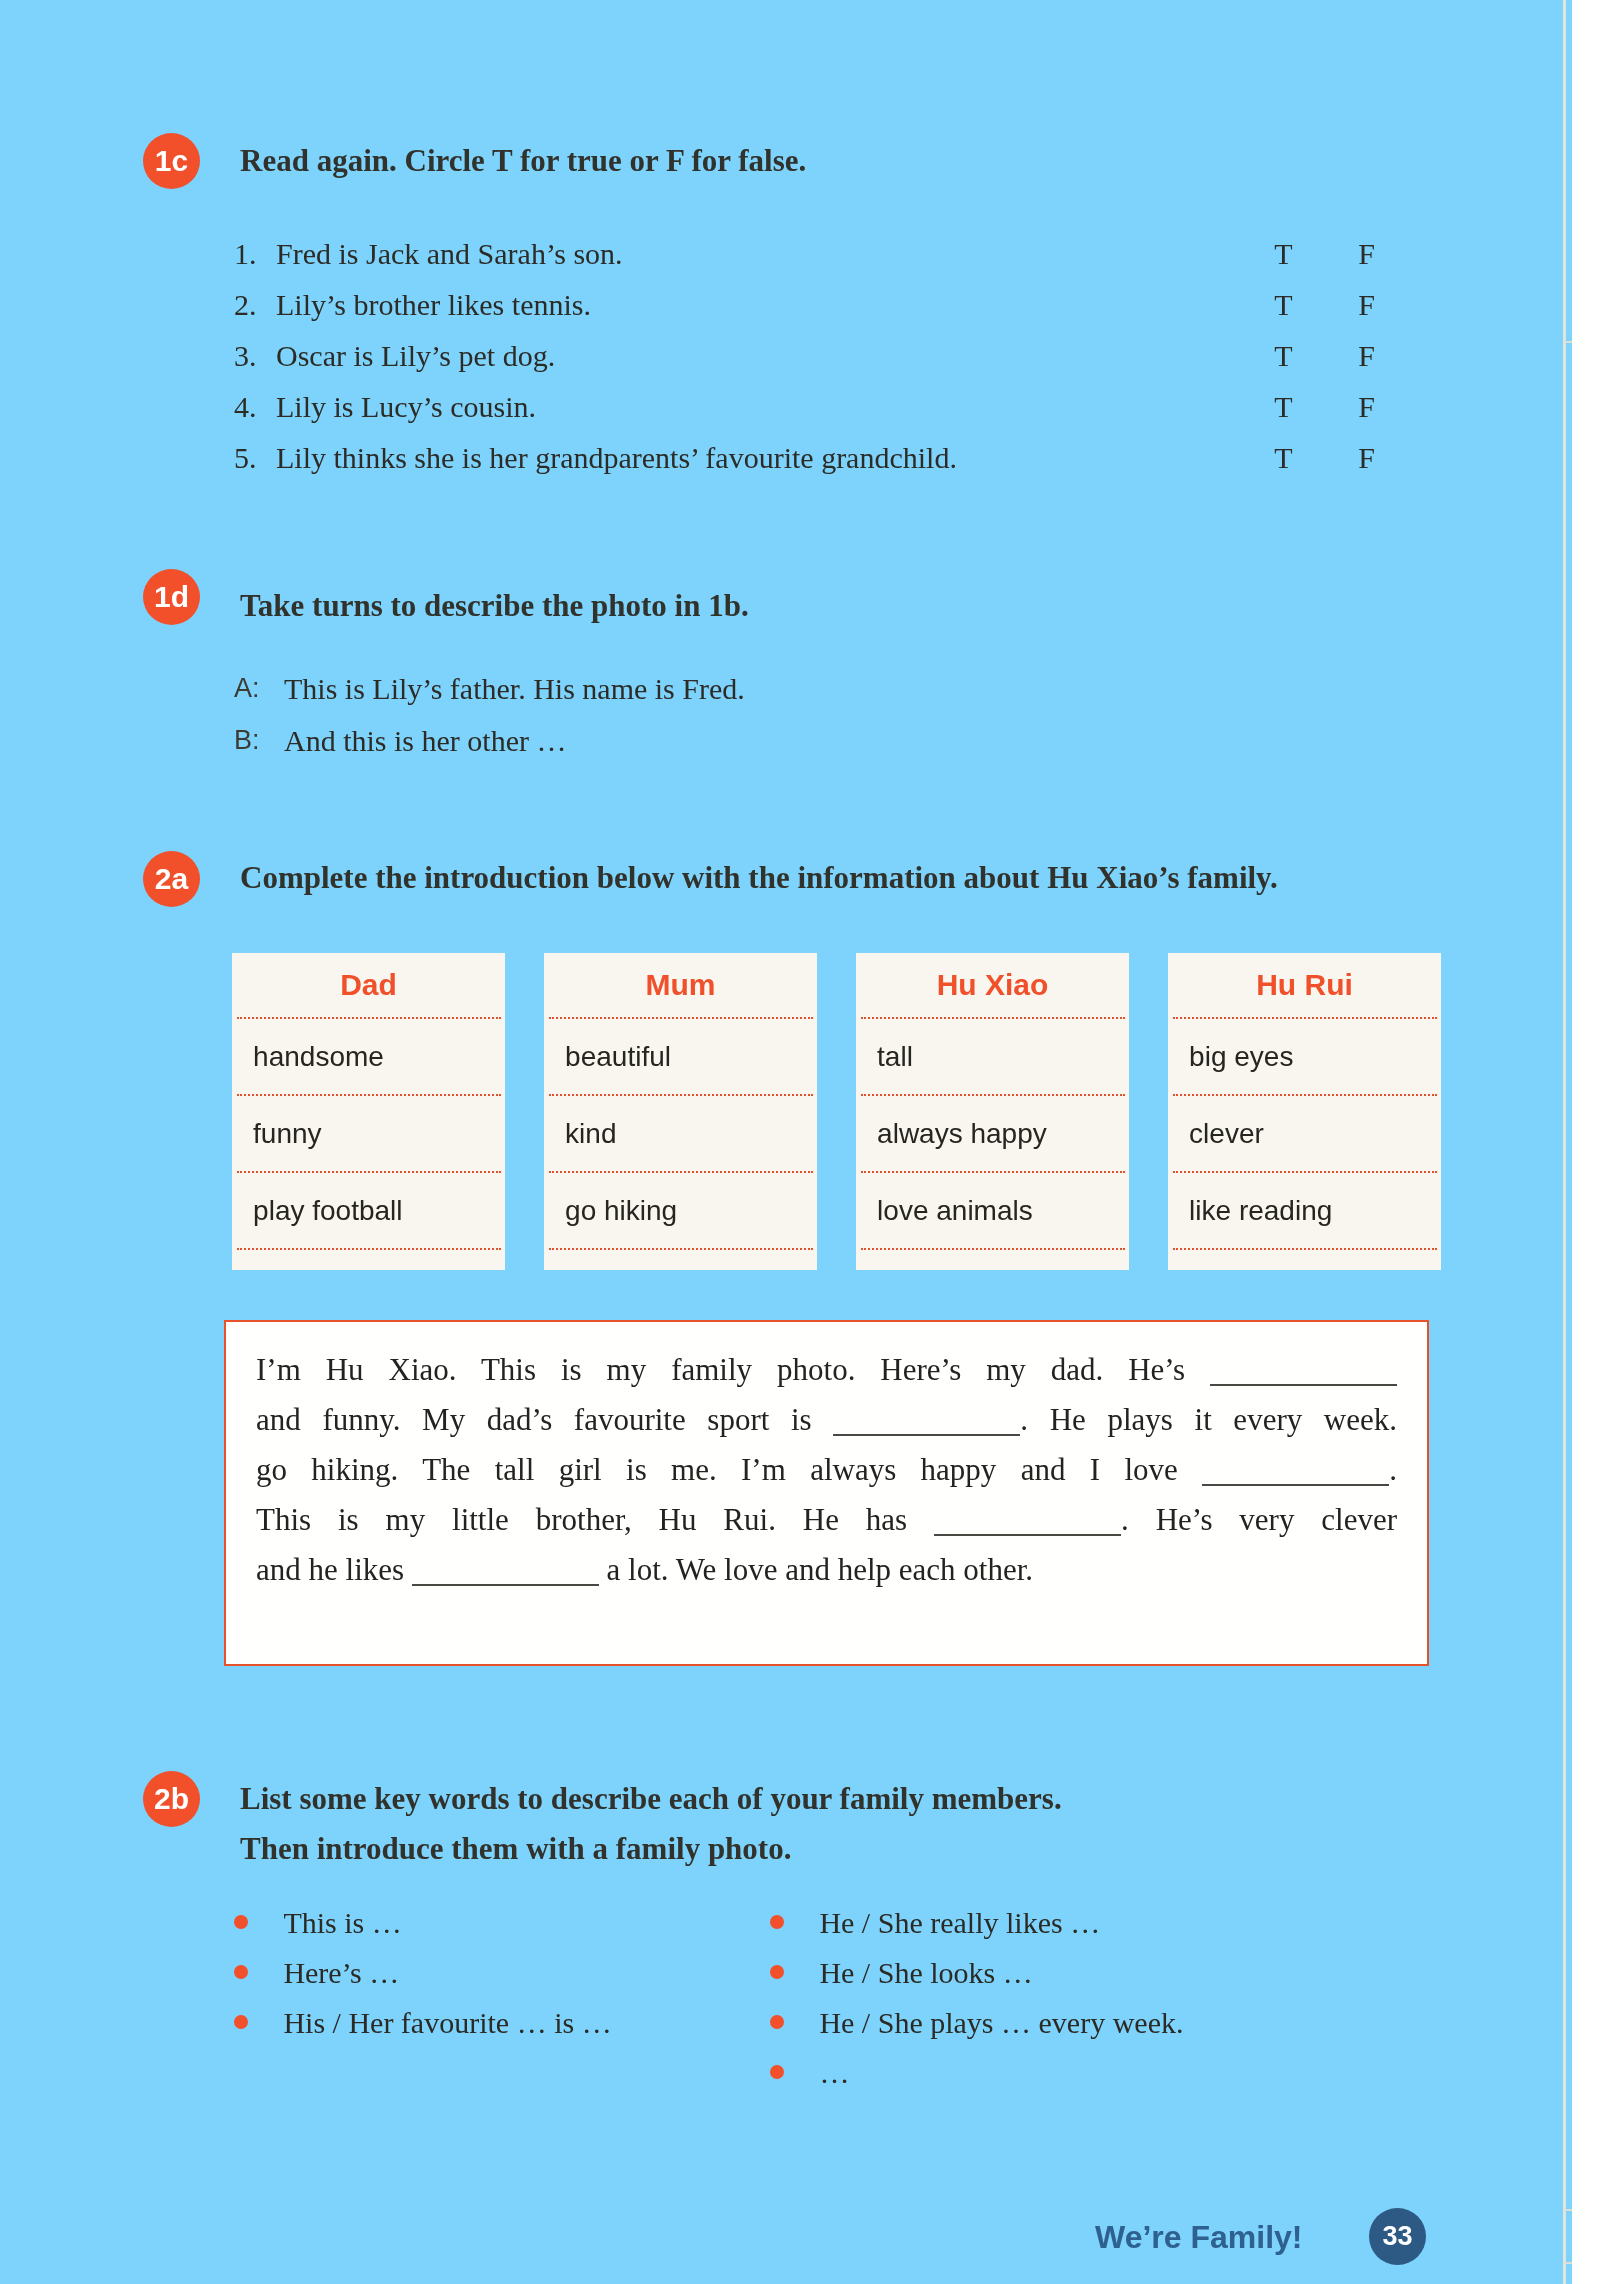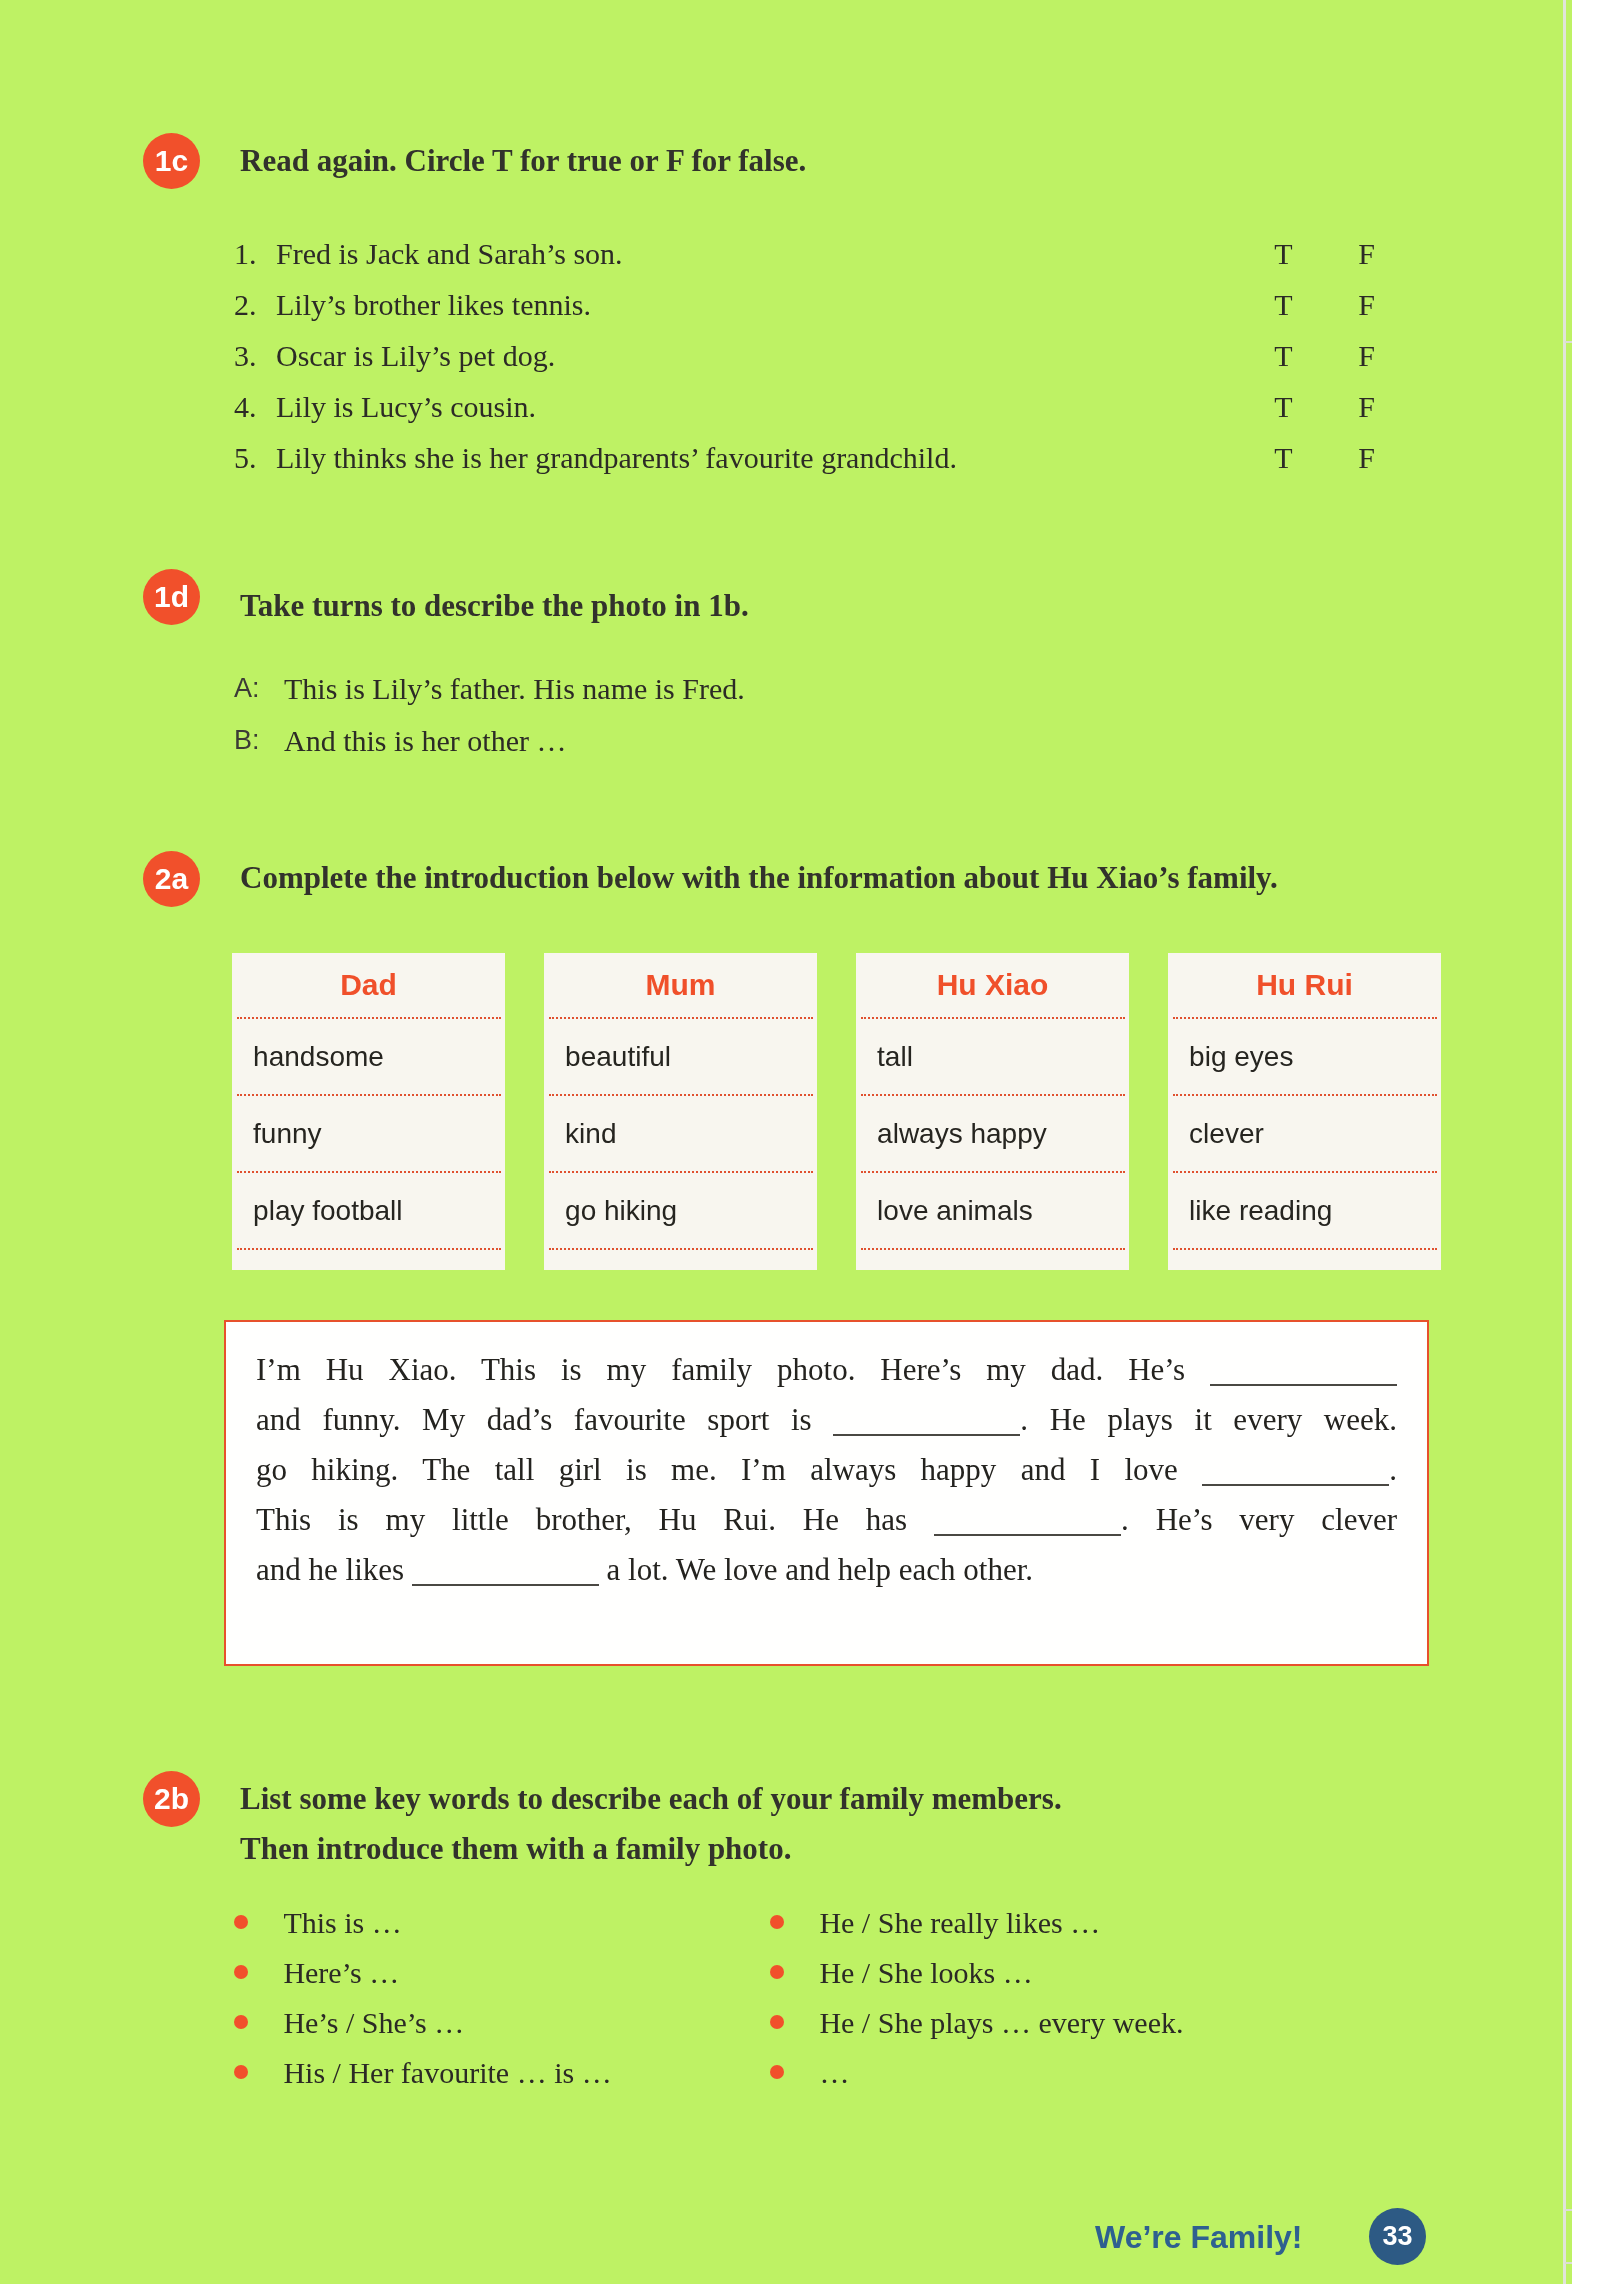--- a/index.html
+++ b/index.html
@@ -1,16 +1,16 @@
 <!DOCTYPE html>
 <html style="font-size:12px"><head>
 <meta charset="utf-8">
 <style>
   html,body{margin:0;padding:0;background:#ffffff;}
-  .page{position:relative;width:1572px;height:2284px;background:#bef264;overflow:hidden;
+  .page{position:relative;width:1572px;height:2284px;background:#7dd3fc;overflow:hidden;
         font-family:"Liberation Serif", serif;color:#2c2b26;}
   
   .scan-v{position:absolute;left:1563px;top:0;width:3px;height:2284px;background:#e0e4da;}
   .scan-h{position:absolute;left:1565px;width:59px;height:2.3px;background:#dcdfd4;}
   
   .badge{position:absolute;width:57px;height:56px;border-radius:50%;
          background:#f1502b;color:#ffffff;text-align:center;
          font:bold 30px/56px "Liberation Sans", sans-serif;}
   
   .sec-title{position:absolute;left:240px;font:bold 31px/36px "Liberation Serif", serif;color:#32322c;}
@@ -157,24 +157,20 @@
         <div class="bul-row">
           <span class="dot"></span>
           <span class="bul-text">This is …</span>
         </div>
         <div class="bul-row">
           <span class="dot"></span>
           <span class="bul-text">Here’s …</span>
         </div>
         <div class="bul-row">
           <span class="dot"></span>
-          <span class="bul-text">He’s / She’s …</span>
-        </div>
-        <div class="bul-row">
-          <span class="dot"></span>
           <span class="bul-text">His / Her favourite … is …</span>
         </div>
       </div>
     <div>
         <div class="bul-row">
           <span class="dot"></span>
           <span class="bul-text">He / She really likes …</span>
         </div>
         <div class="bul-row">
           <span class="dot"></span>

